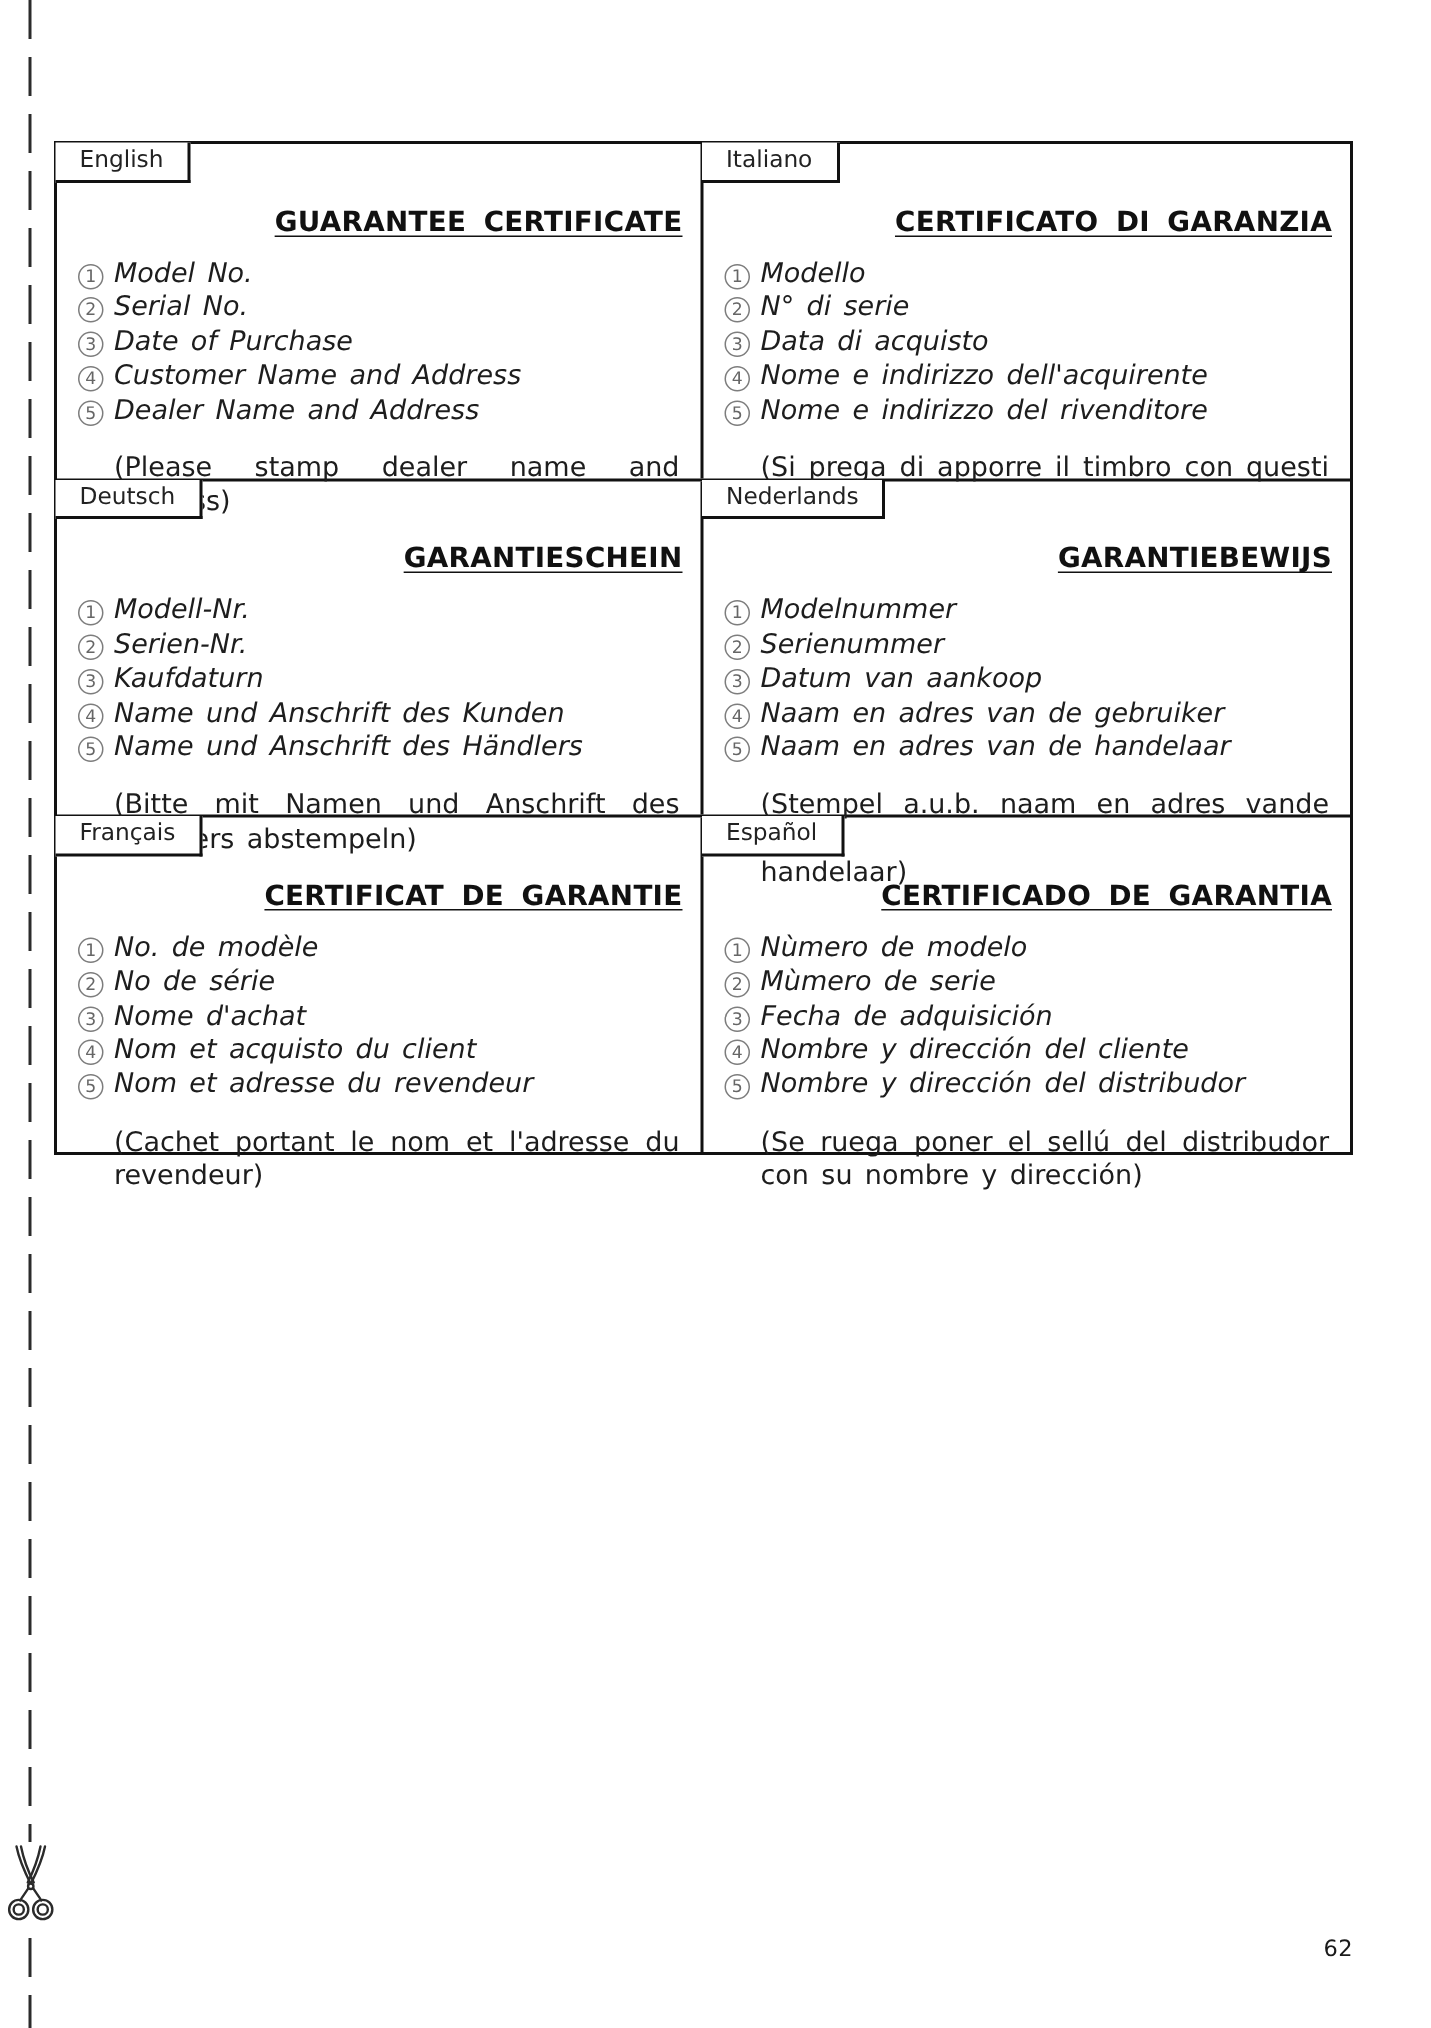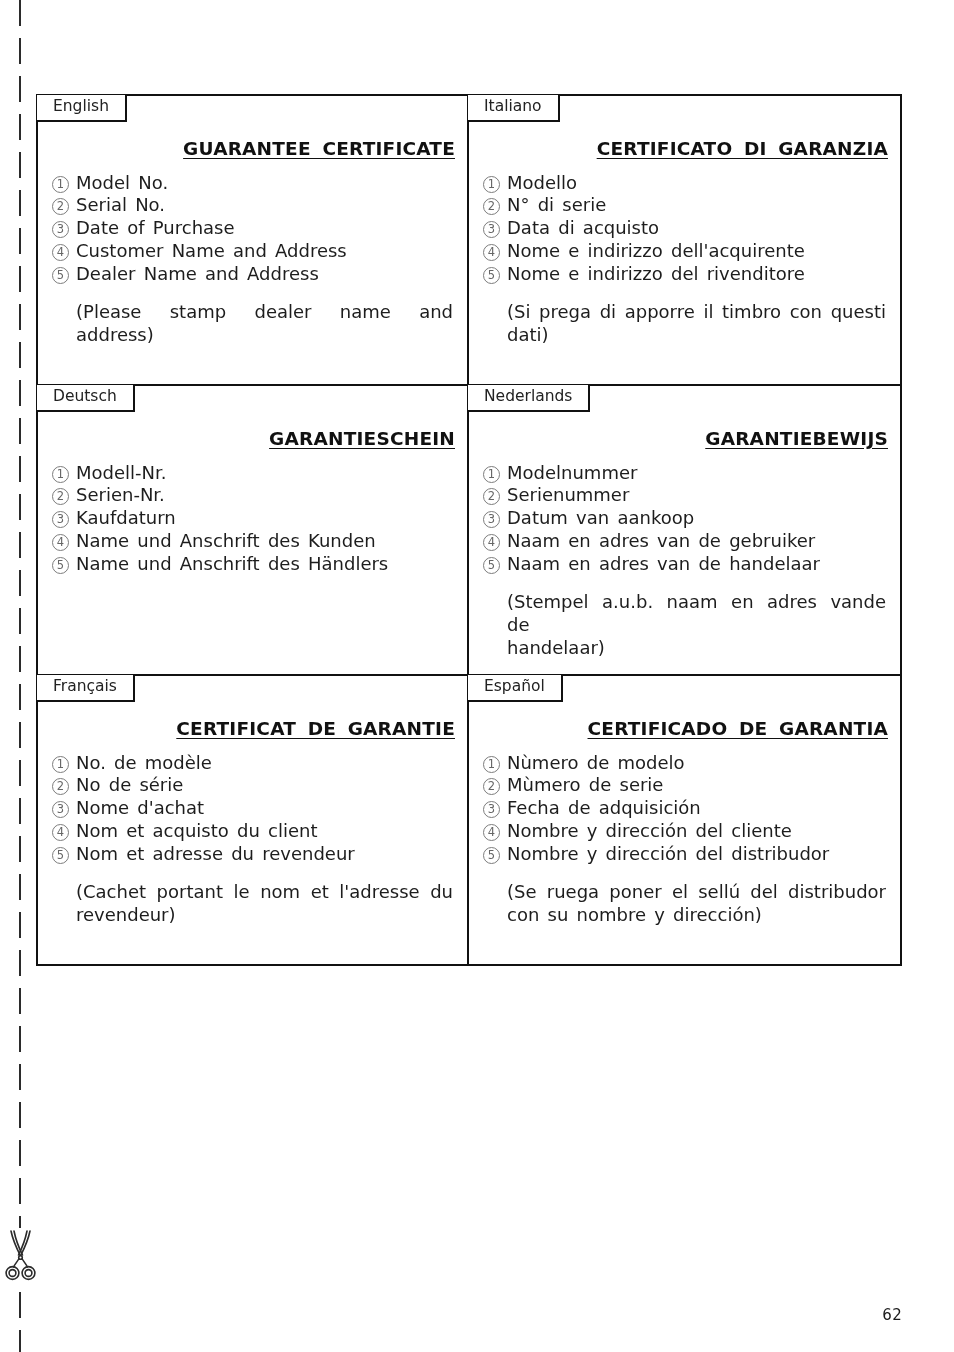--- a/index.html
+++ b/index.html
@@ -42,33 +42,33 @@
     height: 62px;
     z-index: 3;
     background: #ffffff;
   }
   #scissors svg { display: block; }
 
   
   #page-number {
     position: absolute;
     right: 52px;
-    bottom: 28px;
+    bottom: 44px;
     font-size: 15px;
     letter-spacing: 0.3px;
     color: #1a1a1a;
   }
 
   
   #cert-table {
     position: absolute;
     left: 36px;
     top: 94px;
     width: 866px;
-    height: 872px;
+    height: 676px;
     border: 2.5px solid #111111;
     display: flex;
     flex-direction: column;
   }
   .cert-row {
     display: flex;
     flex: 1 1 0;
     border-bottom: 2.5px solid #111111;
     min-height: 0;
   }
@@ -140,21 +140,21 @@
     border-radius: 50%;
     font-size: 11.5px;
     line-height: 15px;
     text-align: center;
     color: #666666;
     margin-right: 7px;
     margin-top: 4px;
     word-spacing: 0;
     font-family: "DejaVu Sans", "Liberation Sans", sans-serif;
   }
-  .item-text { flex: 1 1 auto; }
+  .item-text { flex: 1 1 auto; font-style: italic; }
 
   
   .cert-note {
     font-size: 18px;
     line-height: 1.26;
     color: #1d1d1d;
     margin-left: 24px;
     margin-top: 16px;
     text-align: justify;
     text-justify: inter-word;
@@ -277,20 +277,24 @@
             </li>
           <li>
               <span class="num-circle">4</span>
               <span class="item-text">Name  und  Anschrift  des  Kunden</span>
             </li>
           <li>
               <span class="num-circle">5</span>
               <span class="item-text">Name  und  Anschrift  des  Händlers</span>
             </li>
         </ol>
+        <div class="cert-note">
+          <span class="justify-line">(Bitte  mit  Namen  und  Anschrift  des</span>
+          <span>Handlers  abstempeln)</span>
+        </div>
       </div>
     </div>
 
     <div class="cert-cell">
       <div class="lang-tab">Nederlands</div>
       <div class="cell-body">
         <div class="cert-title">GARANTIEBEWIJS</div>
         <ol class="cert-list">
           <li>
               <span class="num-circle">1</span>

